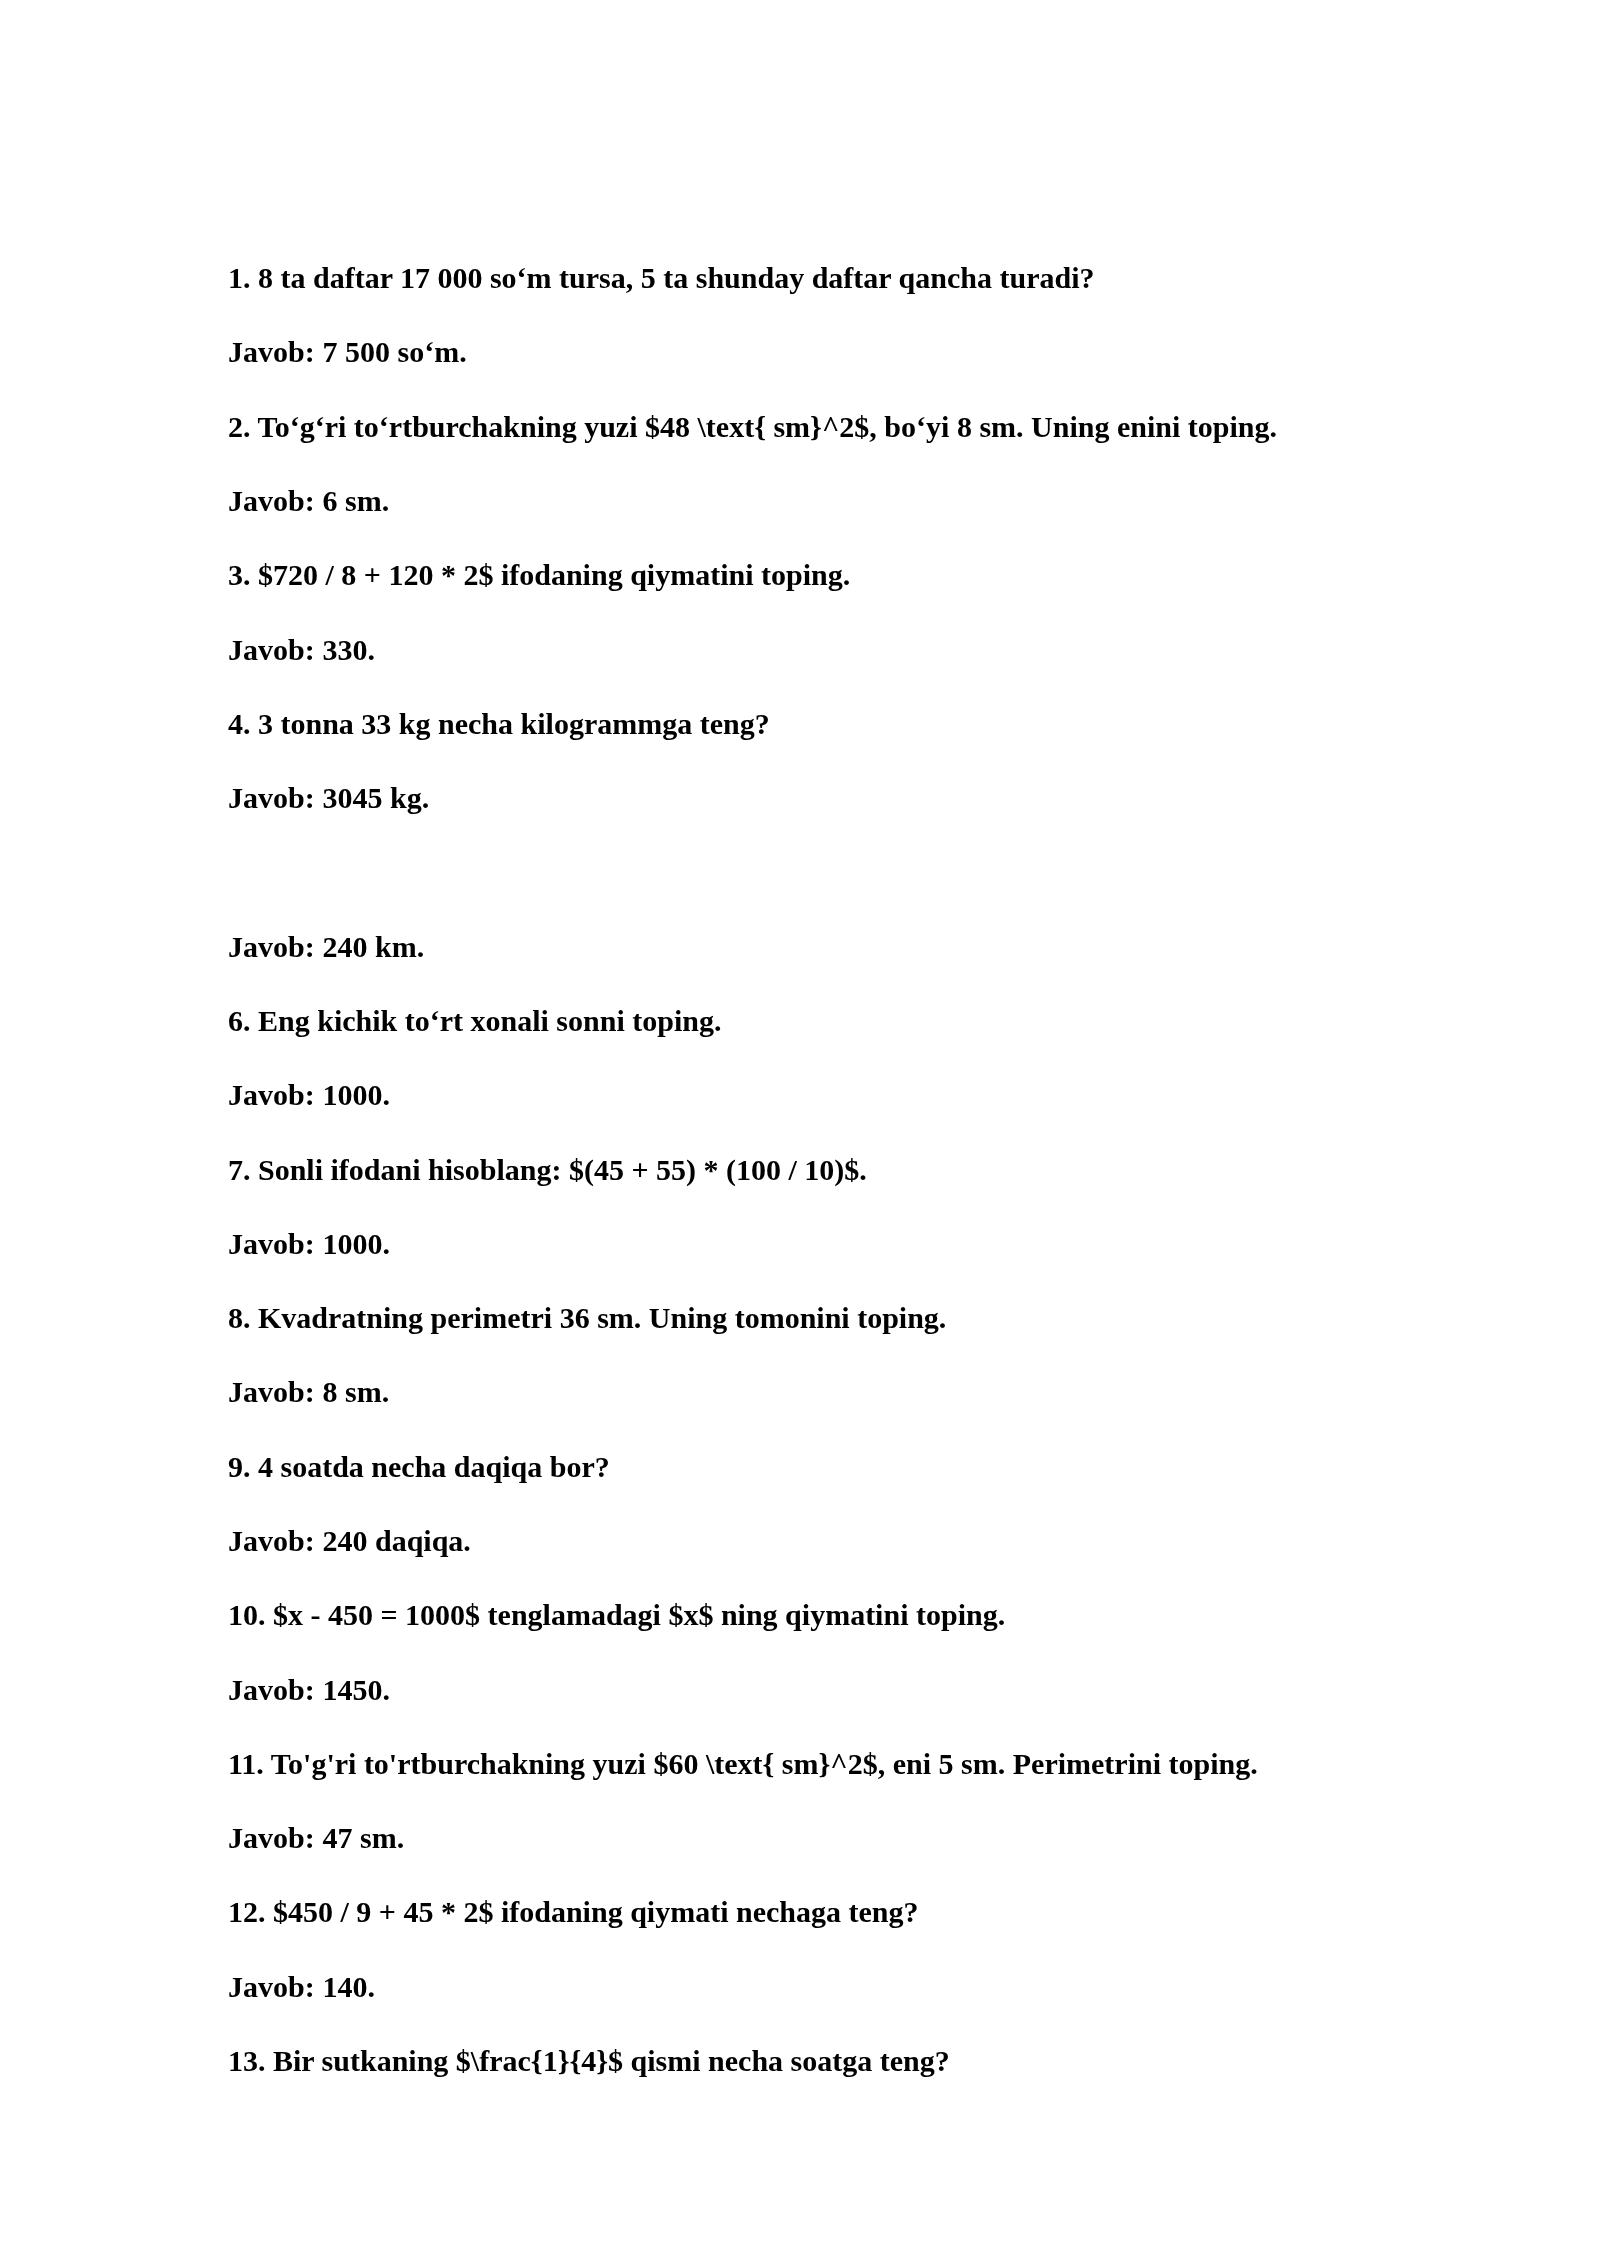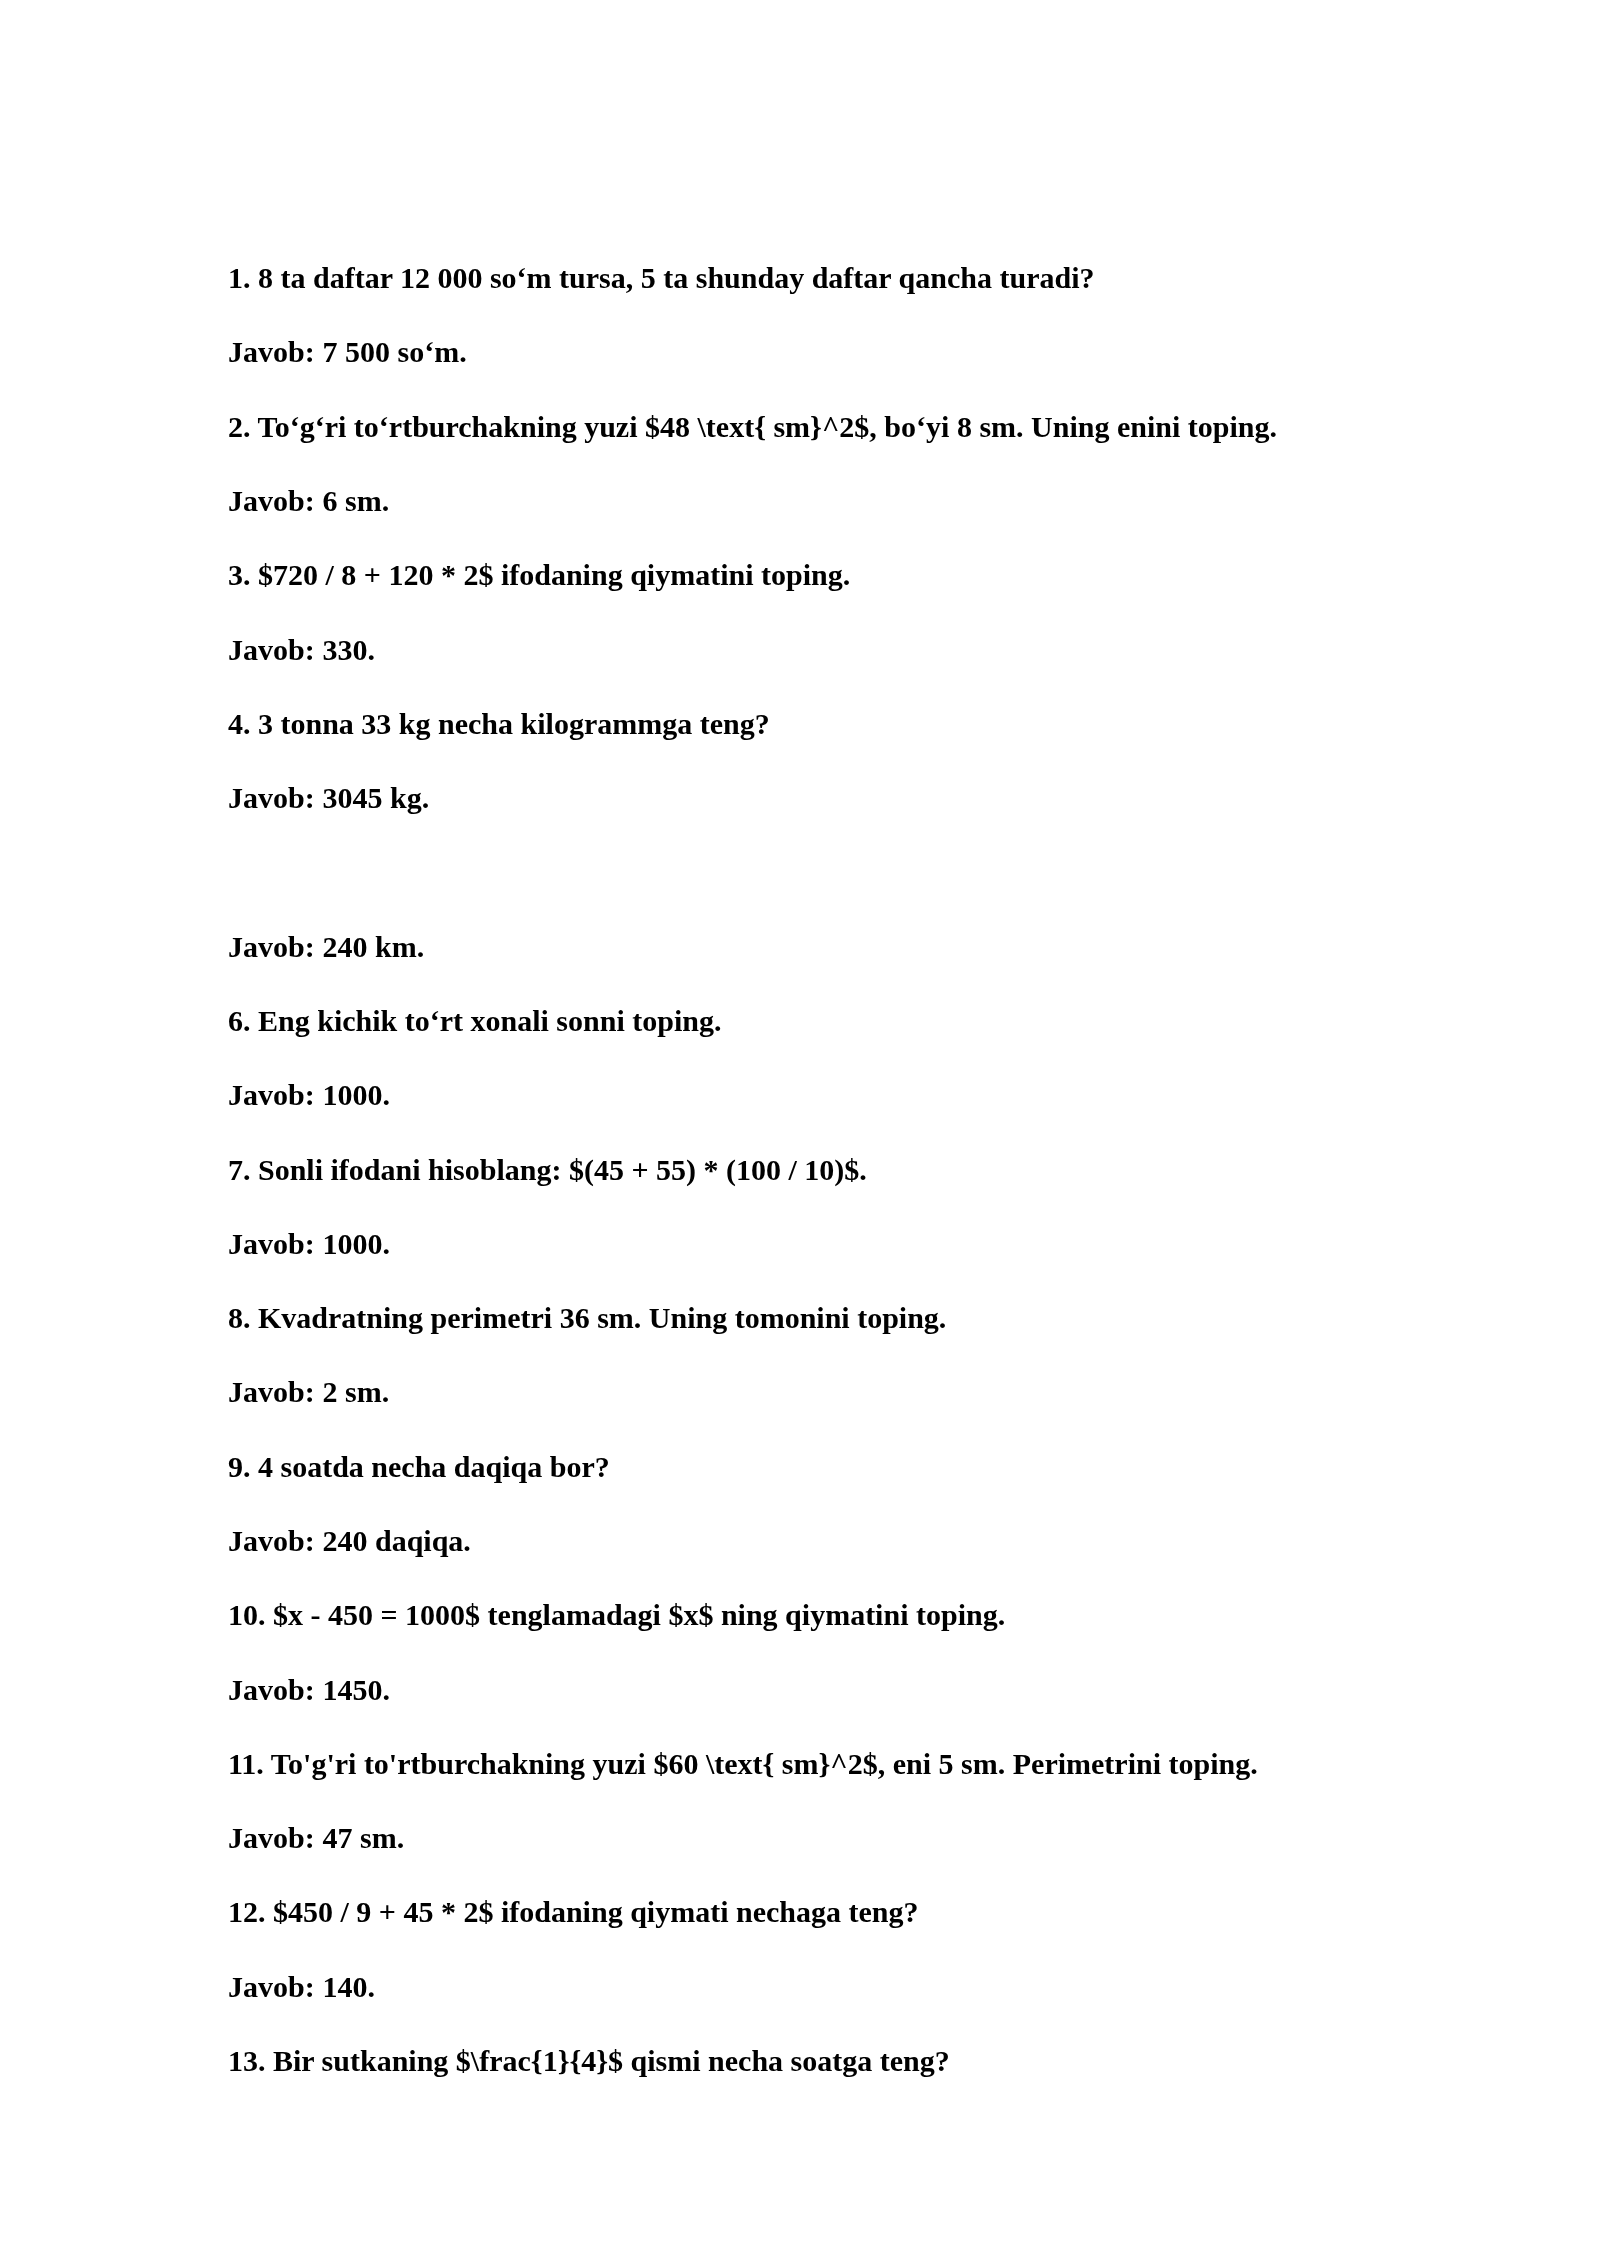--- a/index.html
+++ b/index.html
@@ -26,42 +26,42 @@
   }
   .q { font-weight: 700; }
   .a-label { font-weight: 700; text-align: right; }
   .a-text { font-weight: 700; margin-left: 0.26em; }
 </style>
 </head>
 <body>
 
 <div class="page">
 
-  <p class="line q" style="top:261px">1. 8 ta daftar 12 000 so‘m tursa, 5 ta shunday daftar qancha turadi?</p>
+  <p class="line q" style="top:261px">1. 8 ta daftar 17 000 so‘m tursa, 5 ta shunday daftar qancha turadi?</p>
   <p class="line" style="top:335px"><span class="a-label">Javob:</span><span class="a-text">7 500 so‘m.</span></p>
 
   <p class="line q" style="top:410px">2. To‘g‘ri to‘rtburchakning yuzi $48 \text{ sm}^2$, bo‘yi 8 sm. Uning enini toping.</p>
   <p class="line" style="top:484px"><span class="a-label">Javob:</span><span class="a-text">6 sm.</span></p>
 
   <p class="line q" style="top:558px">3. $720 / 8 + 120 * 2$ ifodaning qiymatini toping.</p>
   <p class="line" style="top:633px"><span class="a-label">Javob:</span><span class="a-text">330.</span></p>
 
   <p class="line q" style="top:707px">4. 3 tonna 33 kg necha kilogrammga teng?</p>
   <p class="line" style="top:781px"><span class="a-label">Javob:</span><span class="a-text">3045 kg.</span></p>
 
   <p class="line" style="top:930px"><span class="a-label">Javob:</span><span class="a-text">240 km.</span></p>
 
   <p class="line q" style="top:1004px">6. Eng kichik to‘rt xonali sonni toping.</p>
   <p class="line" style="top:1078px"><span class="a-label">Javob:</span><span class="a-text">1000.</span></p>
 
   <p class="line q" style="top:1153px">7. Sonli ifodani hisoblang: $(45 + 55) * (100 / 10)$.</p>
   <p class="line" style="top:1227px"><span class="a-label">Javob:</span><span class="a-text">1000.</span></p>
 
   <p class="line q" style="top:1301px">8. Kvadratning perimetri 36 sm. Uning tomonini toping.</p>
-  <p class="line" style="top:1375px"><span class="a-label">Javob:</span><span class="a-text">2 sm.</span></p>
+  <p class="line" style="top:1375px"><span class="a-label">Javob:</span><span class="a-text">8 sm.</span></p>
 
   <p class="line q" style="top:1450px">9. 4 soatda necha daqiqa bor?</p>
   <p class="line" style="top:1524px"><span class="a-label">Javob:</span><span class="a-text">240 daqiqa.</span></p>
 
   <p class="line q" style="top:1598px">10. $x - 450 = 1000$ tenglamadagi $x$ ning qiymatini toping.</p>
   <p class="line" style="top:1673px"><span class="a-label">Javob:</span><span class="a-text">1450.</span></p>
 
   <p class="line q" style="top:1747px">11. To'g'ri to'rtburchakning yuzi $60 \text{ sm}^2$, eni 5 sm. Perimetrini toping.</p>
   <p class="line" style="top:1821px"><span class="a-label">Javob:</span><span class="a-text">47 sm.</span></p>
 

